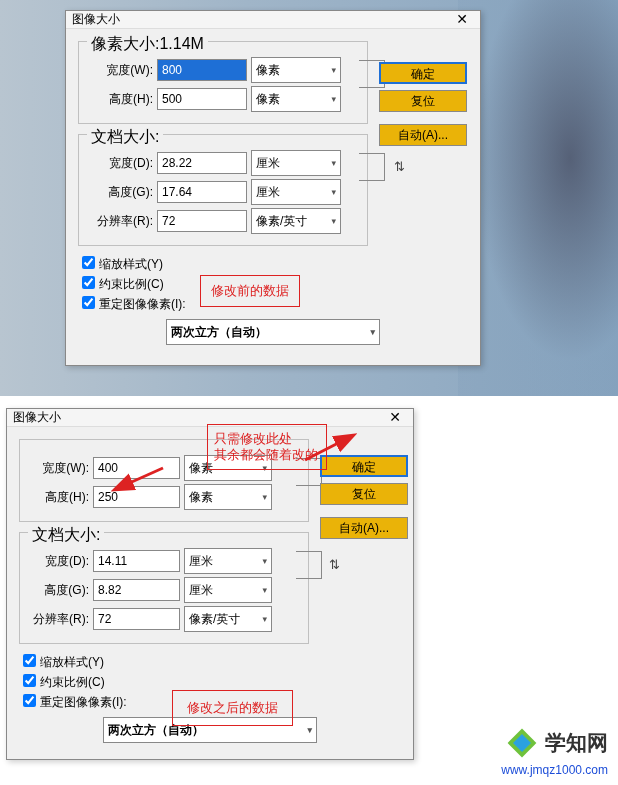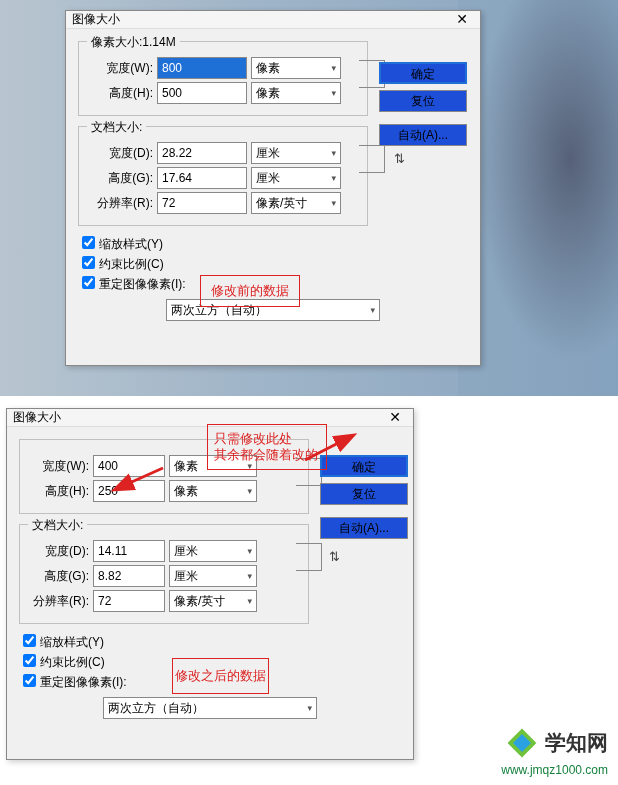--- a/index.html
+++ b/index.html
@@ -56,21 +56,21 @@
       position: relative;
       border: 1px solid #c0c0c0;
       margin: 6px 6px 10px 6px;
       padding: 12px 8px 8px 8px;
     }
     .legend {
       position: absolute;
       top: -8px; left: 8px;
       background: #f0f0f0;
       padding: 0 4px;
-      font-size: 12px;
+      font-size: 16px;
     }
     .row {
       display: flex;
       align-items: center;
       margin: 3px 0;
     }
     .lbl {
       text-align: right;
       font-size: 12px;
       padding-right: 4px;
@@ -78,28 +78,28 @@
     .dialog1 .lbl { width: 70px; }
     .dialog2 .lbl { width: 65px; }
     .txtinput {
       border: 1px solid #888;
       background: #fff;
       height: 22px;
       padding: 0 4px;
       font-size: 12px;
     }
     .dialog1 .txtinput { width: 90px; }
-    .dialog2 .txtinput { width: 72px; }
+    .dialog2 .txtinput { width: 87px; }
     .highlight { background: #1e6fd6 !important; color: #fff; }
     .sel {
       border: 1px solid #888;
       background: #fff;
       height: 22px;
       font-size: 12px;
-      padding: 4px 4px;
+      padding: 12px 4px;
       display: inline-flex;
       align-items: center;
       justify-content: space-between;
       cursor: pointer;
     }
     .dialog1 .sel-unit { width: 90px; margin-left: 4px; }
     .dialog2 .sel-unit { width: 88px; margin-left: 4px; }
     .sel .caret { font-size: 9px; color: #555; }
     .link-br {
       position: absolute;
@@ -112,66 +112,67 @@
       position: absolute;
       font-size: 13px;
       color: #444;
     }
     .btncol { position:absolute; display:flex; flex-direction:column; gap:6px; }
     .dialog1 .btncol { right: -100px; top: 20px; width:88px;}
     .dialog2 .btncol { right: -100px; top: 15px; width:88px;}
     .actbtn {
       height: 22px;
       border: 1px solid #888;
-      background: #1d4ed8;
+      background: #eab308;
       font-size: 12px;
       cursor: pointer;
       text-align:center;
       line-height:20px;
     }
     .actbtn.primary { border: 2px solid #1e6fd6; }
     .chkrow { display:flex; align-items:flex-start; margin:3px 10px; }
     .chkrow input { margin-right:4px; }
     .resample {
       margin: 6px 10px;
       display:flex;
       justify-content:center;
+      font-weight:bold;
     }
     .resample .sel { width: 214px; }
     .note {
       position:absolute;
       border: 1px solid #d22;
       color: #d22;
       font-size: 13px;
       padding: 6px 10px;
       z-index: 20;
       background: rgba(255,255,255,0.0);
     }
     .note1 { left: 200px; top: 275px; }
     .note2 { left: 207px; top: 424px; width: 120px; padding:6px; line-height:16px; }
     .note2 span { display:block; }
-    .note3 { left: 172px; top: 658px; padding:8px 2px; font-size:13px; }
+    .note3 { left: 172px; top: 690px; padding:8px 14px; font-size:13px; }
     .arrow {
       position:absolute;
       z-index: 25;
     }
     .arrow svg { display:block; }
     .watermark {
       position:absolute;
       right: 10px; bottom: 8px;
       text-align:right;
       z-index:30;
     }
     .watermark .logo {
       width: 36px; height: 36px;
       display:inline-block;
       vertical-align:middle;
     }
     .watermark .brand { font-size:21px; font-weight:bold; color:#333; vertical-align:middle; margin-left:2px;}
-    .watermark .url { font-size:12px; color:#15803d; display:block; margin-top:2px;}
+    .watermark .url { font-size:12px; color:#1d4ed8; display:block; margin-top:2px;}
   </style>
 </head>
 <body>
 
 <div class="bg-photo"></div>
 
 <div class="dialog dialog1">
   <div class="titlebar">
     <span class="title-text">图像大小</span>
     <span class="close-btn">✕</span>

